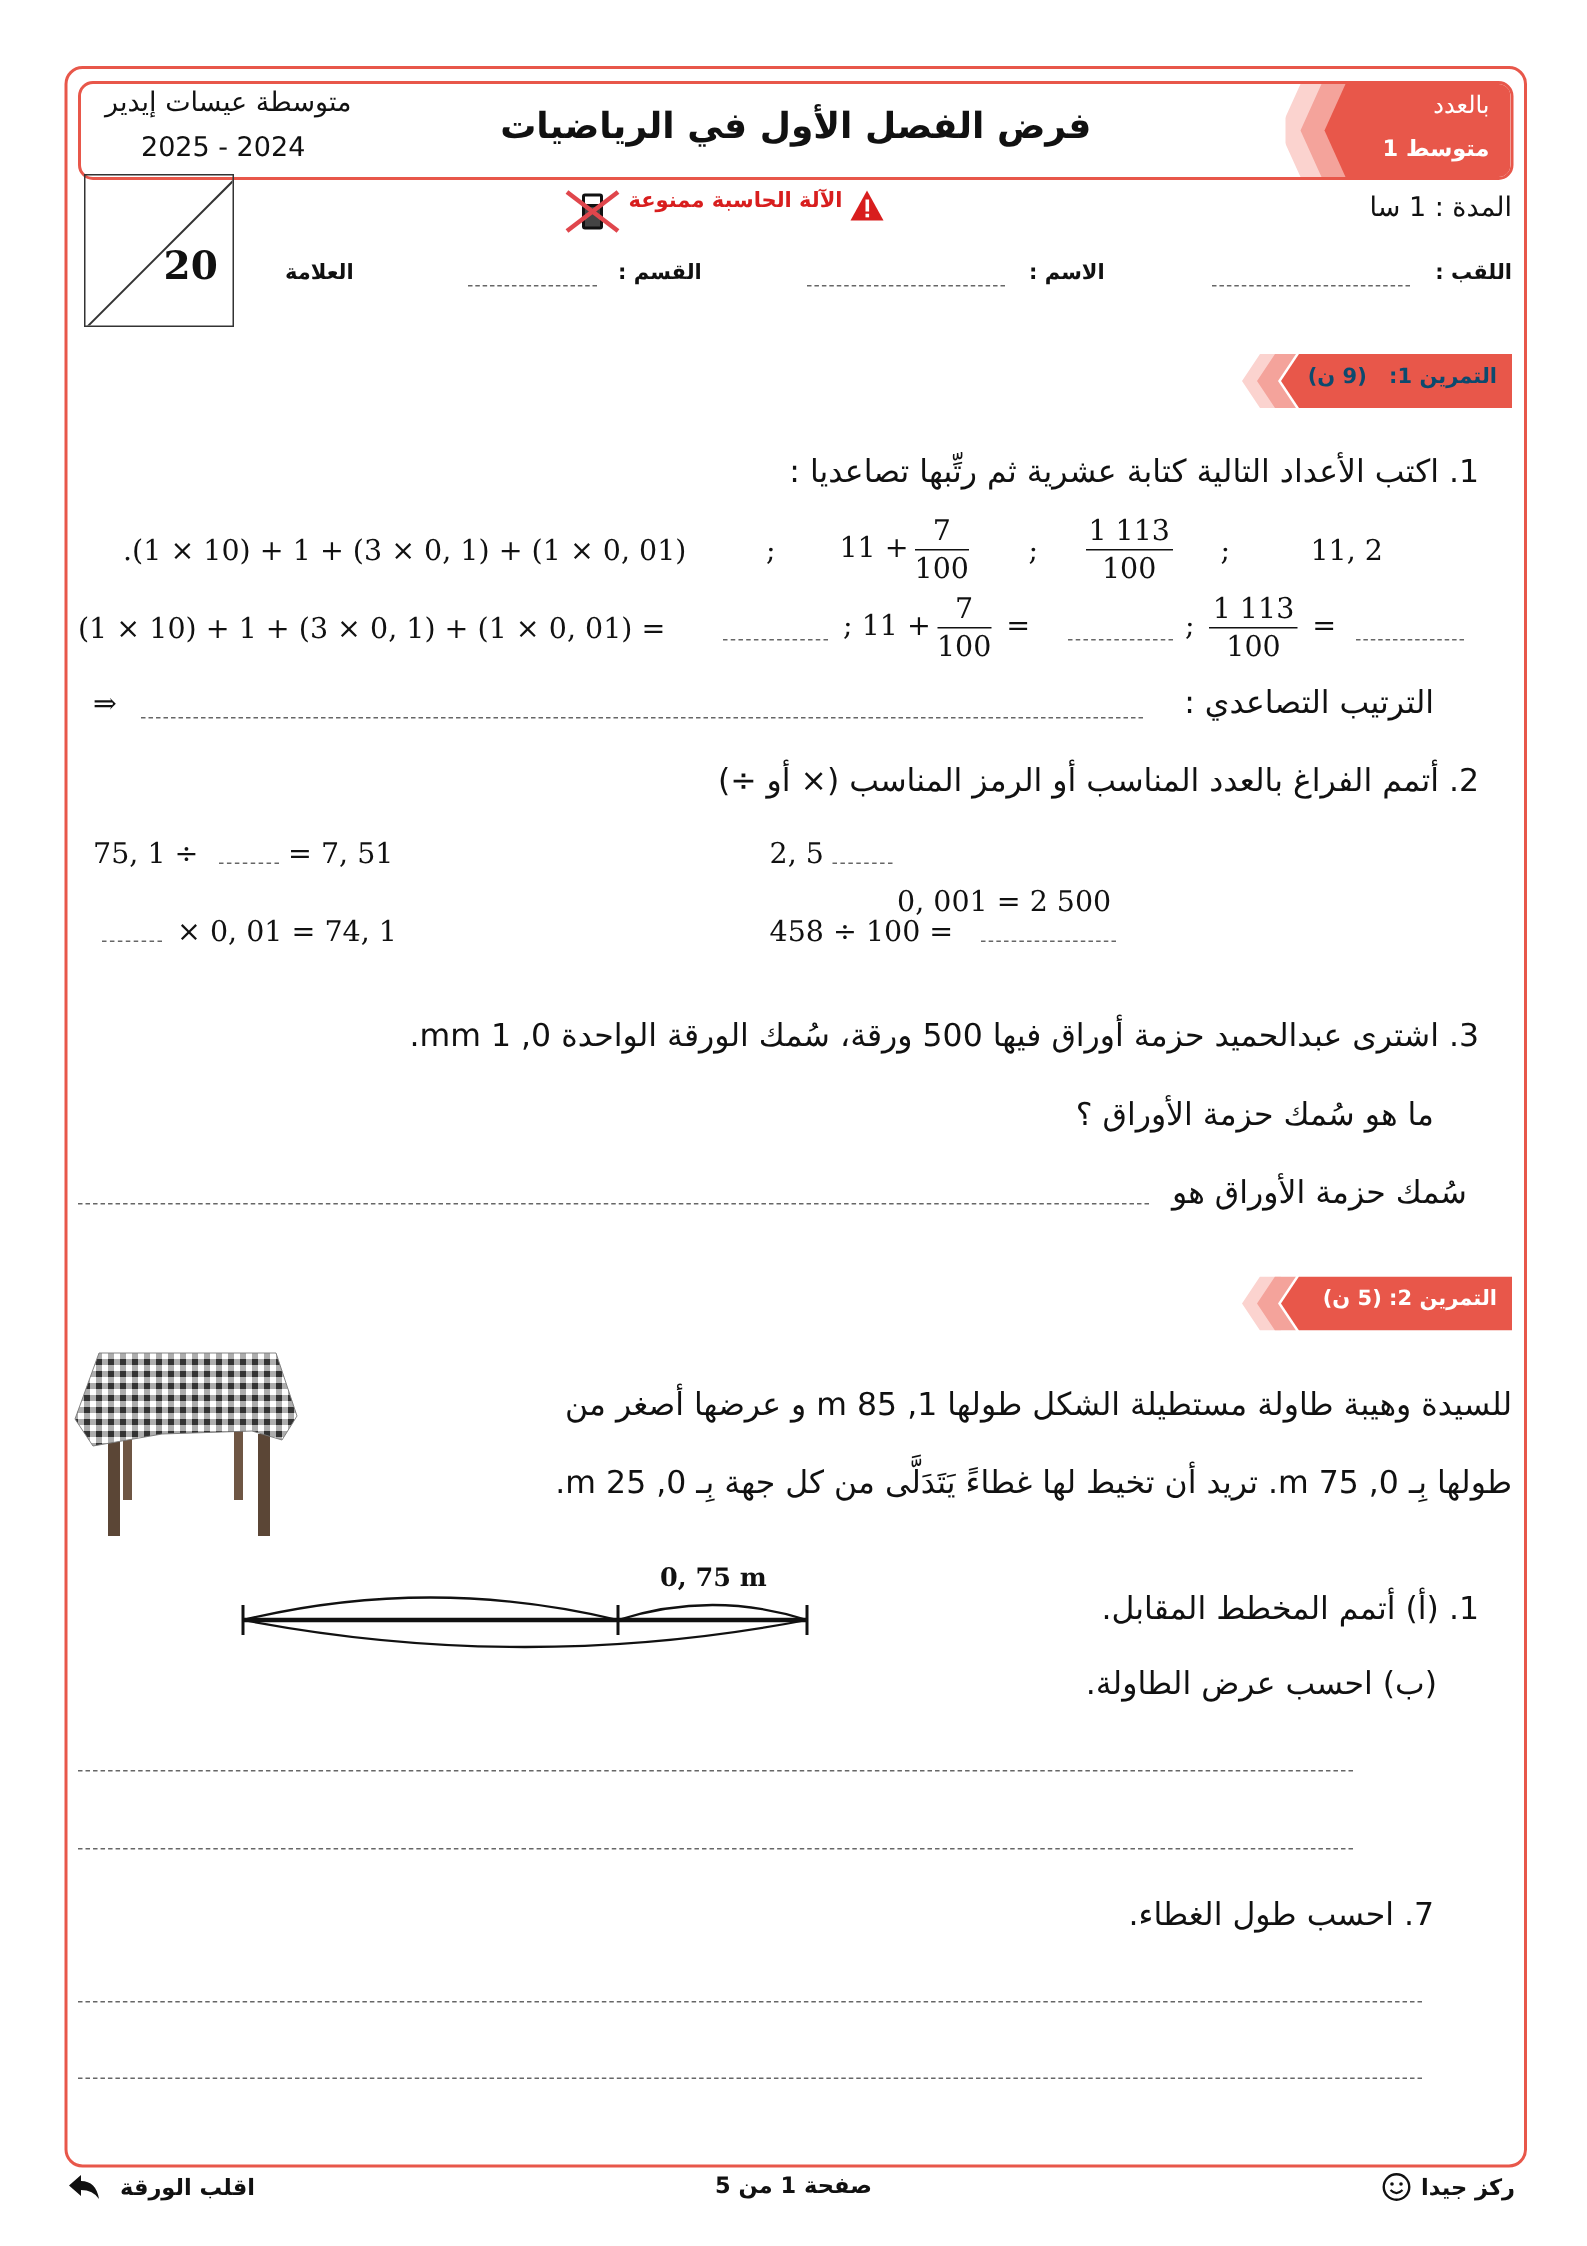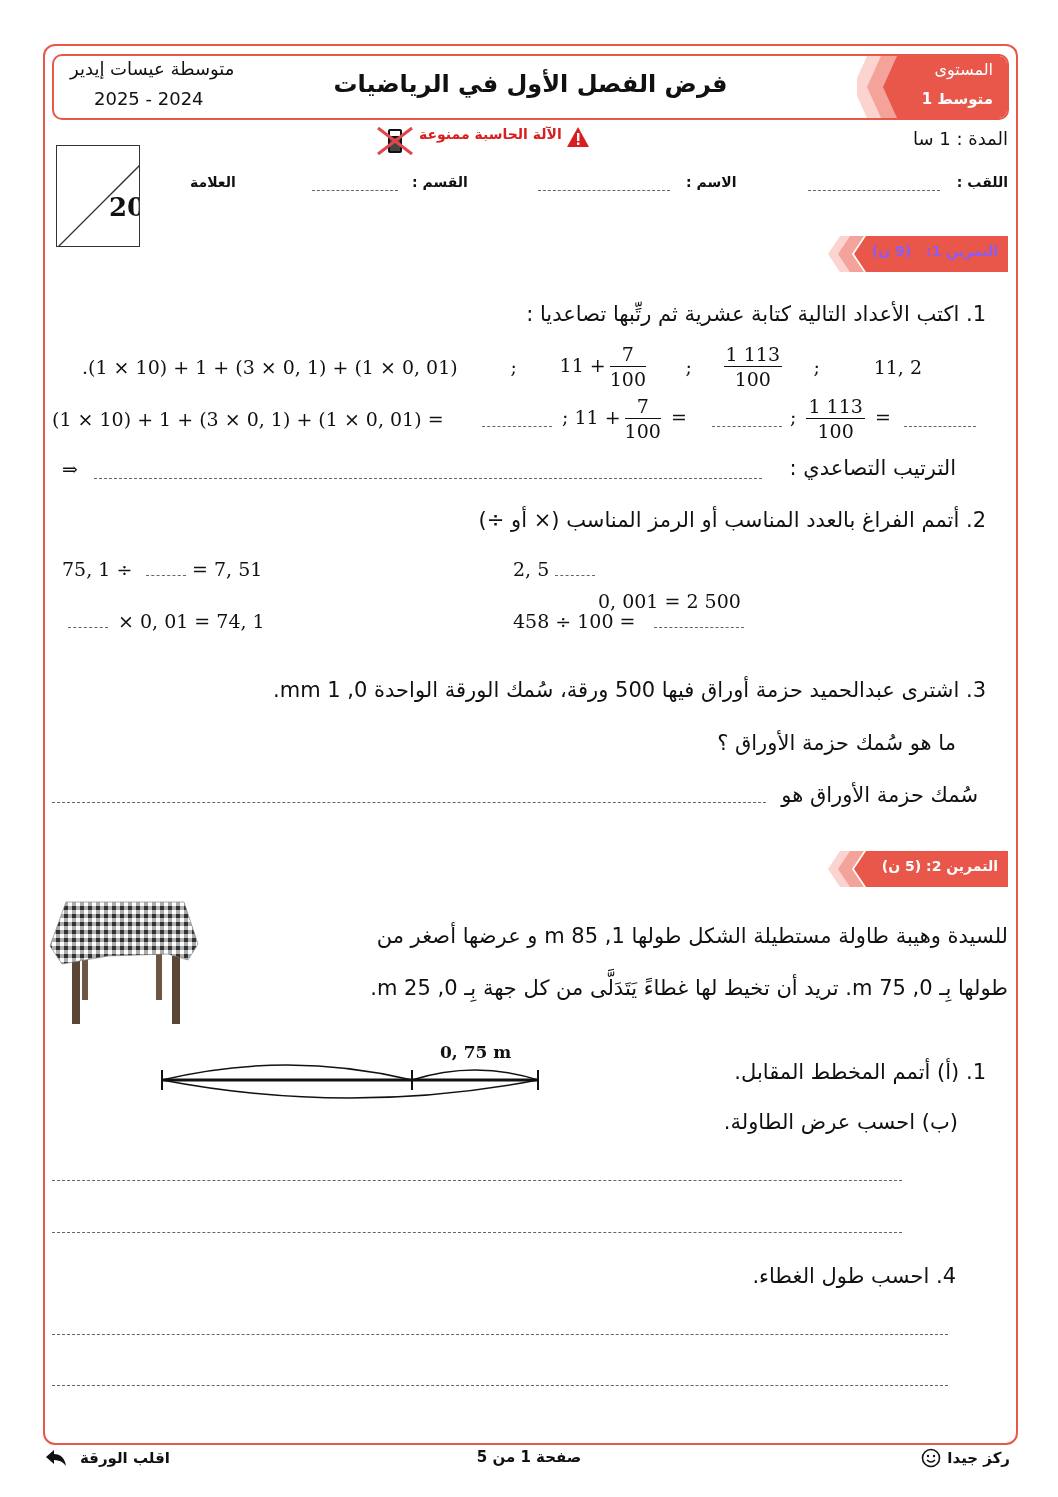--- a/index.html
+++ b/index.html
@@ -9,42 +9,42 @@
   .header-box{position:absolute;left:52px;top:54px;width:957px;height:66px;border:2px solid #e8574a;border-radius:10px;box-sizing:border-box;overflow:hidden;}
   .level-tab{position:absolute;right:0;top:0;width:150px;height:62px;}
   .level-tab .t1{position:absolute;right:14px;top:4px;color:#fff;font-size:16px;}
   .level-tab .t2{position:absolute;right:14px;top:34px;color:#fff;font-size:15px;font-weight:bold;}
   .title{position:absolute;left:0;right:0;top:14px;text-align:center;font-size:24px;font-weight:bold;direction:rtl;}
   .school{position:absolute;left:16px;top:2px;font-size:18px;direction:rtl;}
   .year{position:absolute;left:40px;top:32px;font-size:18px;}
   .abs{position:absolute;}
   .rtl{direction:rtl;text-align:left;}
   .dash{border-bottom:1.5px dashed #666;height:0;position:absolute;}
-  .score-box{position:absolute;left:56px;top:145px;width:84px;height:102px;border:1.5px solid #333;box-sizing:border-box;overflow:hidden;}
+  .score-box{position:absolute;left:56px;top:116px;width:100px;height:102px;border:1.5px solid #333;box-sizing:border-box;overflow:hidden;}
   .ex-tab{position:absolute;right:50px;height:36px;}
   .frac{display:inline-block;vertical-align:middle;text-align:center;margin:0 4px;}
   .frac .n{display:block;padding:0 2px;border-bottom:1.5px solid #111;line-height:24px;}
   .frac .d{display:block;line-height:24px;}
   .math{font-family:"DejaVu Serif","Liberation Serif",serif;font-size:19px;white-space:nowrap;}
   .q{font-size:21px;direction:rtl;}
   .lbl{font-size:14px;font-weight:bold;direction:rtl;}
 </style>
 </head>
 <body>
 
 <div class="frame"></div>
 
 <div class="header-box">
   <svg class="level-tab" width="150" height="62" viewBox="0 0 150 62">
     <polygon points="10,0 30,0 16,31 30,62 10,62 -4,31" fill="#fbd3cf"></polygon>
     <polygon points="24,0 44,0 30,31 44,62 24,62 10,31" fill="#f4a39b"></polygon>
     <polygon points="40,0 150,0 150,62 40,62 26,31" fill="#e8574a"></polygon>
   </svg>
   <div class="level-tab" style="pointer-events:none">
-    <div class="t1">المستوى</div>
+    <div class="t1">بالعدد</div>
     <div class="t2">1 متوسط</div>
   </div>
   <div class="title">فرض الفصل الأول في الرياضيات</div>
   <div class="school">متوسطة عيسات إيدير</div>
   <div class="year">2025 - 2024</div>
 </div>
 
 <div class="abs rtl" style="right:50px;top:128px;font-size:18px;">المدة : 1 سا</div>
 
 <div class="abs" style="left:375px;top:126px;display:flex;align-items:flex-start;gap:4px;direction:rtl;">
@@ -77,21 +77,21 @@
 <div class="abs lbl" style="left:412px;top:174px;">القسم :</div>
 <div class="dash" style="left:312px;top:190px;width:86px;"></div>
 <div class="abs lbl" style="left:190px;top:174px;">العلامة</div>
 
 <div class="ex-tab" style="top:236px;width:180px;">
   <svg width="180" height="36" viewBox="0 0 180 36" style="position:absolute;left:0;top:0">
     <polygon points="12,0 26,0 14,18 26,36 12,36 0,18" fill="#fbd3cf"></polygon>
     <polygon points="22,0 36,0 24,18 36,36 22,36 10,18" fill="#f4a39b"></polygon>
     <polygon points="38,0 180,0 180,36 38,36 26,18" fill="#e8574a"></polygon>
   </svg>
-  <div class="abs rtl" style="right:10px;top:7px;color:#8b5cf6;font-size:14px;font-weight:bold;white-space:nowrap;">
+  <div class="abs rtl" style="right:10px;top:7px;color:#0c4a6e;font-size:14px;font-weight:bold;white-space:nowrap;">
     <span>التمرين 1:</span>
     <span style="margin-right:10px">(9 ن)</span>
   </div>
 </div>
 
 <div class="abs q" style="right:72px;top:302px;">1. اكتب الأعداد التالية كتابة عشرية ثم رتِّبها تصاعديا :</div>
 
 <div class="abs math" style="left:82px;top:342px;width:850px;height:56px;">
   <span class="abs" style="right:10px;top:14px;">11, 2</span>
   <span class="abs" style="right:112px;top:14px;">;</span>
@@ -175,21 +175,21 @@
   <path d="M258,26 Q321,6 384,26" fill="none" stroke="#111" stroke-width="1.5"></path>
   <path d="M8,26 Q196,62 384,26" fill="none" stroke="#111" stroke-width="1.5"></path>
 </svg>
 <div class="abs math" style="left:440px;top:1042px;font-size:17px;font-weight:bold;">0, 75 m</div>
 
 <div class="abs q" style="right:72px;top:1060px;text-align:right;">1.   (أ)  أتمم المخطط المقابل.</div>
 <div class="abs q" style="right:100px;top:1110px;">(ب)  احسب عرض الطاولة.</div>
 <div class="dash" style="left:52px;top:1180px;width:850px;"></div>
 <div class="dash" style="left:52px;top:1232px;width:850px;"></div>
 
-<div class="abs q" style="right:102px;top:1264px;">4.  احسب طول الغطاء.</div>
+<div class="abs q" style="right:102px;top:1264px;">7.  احسب طول الغطاء.</div>
 <div class="dash" style="left:52px;top:1334px;width:896px;"></div>
 <div class="dash" style="left:52px;top:1385px;width:896px;"></div>
 
 <div class="abs" style="right:48px;top:1448px;display:flex;align-items:center;gap:6px;direction:rtl;">
   <span style="font-size:15px;font-weight:bold;">ركز جيدا</span>
   <svg width="20" height="20" viewBox="0 0 20 20">
       <circle cx="10" cy="10" r="8.5" fill="none" stroke="#111" stroke-width="1.6"></circle>
       <circle cx="7" cy="8" r="1.2" fill="#111"></circle>
       <circle cx="13" cy="8" r="1.2" fill="#111"></circle>
       <path d="M6,12 Q10,16 14,12" fill="none" stroke="#111" stroke-width="1.5"></path>

